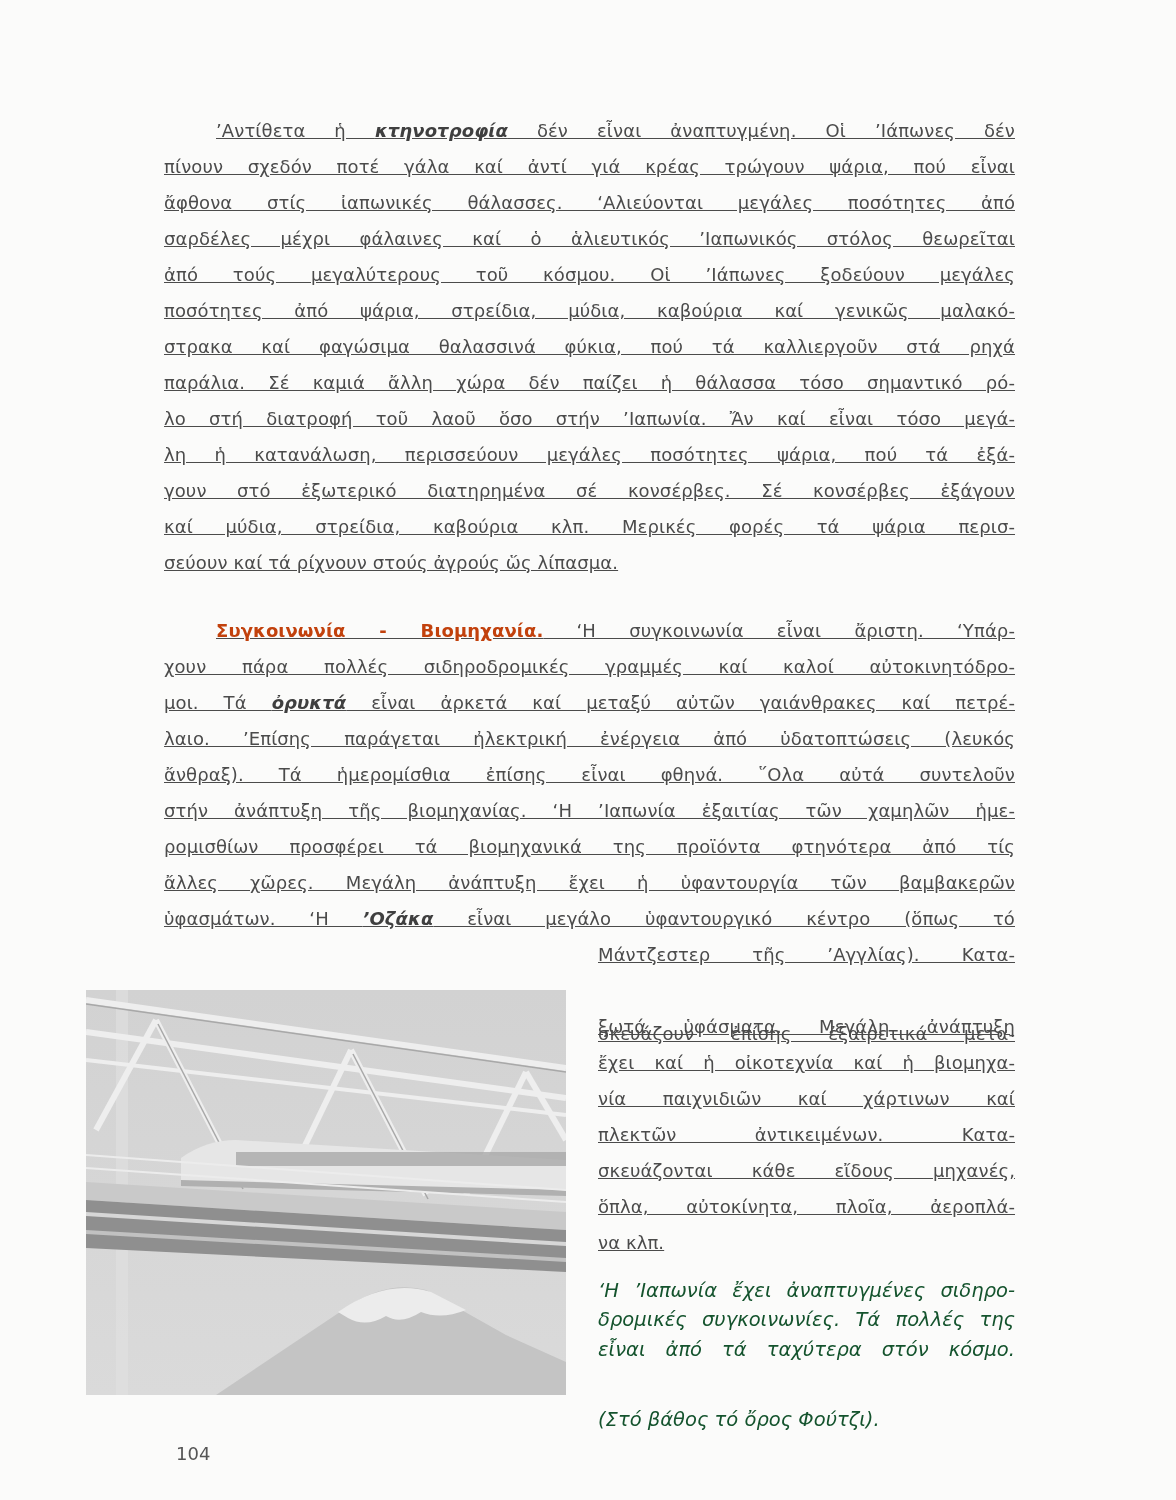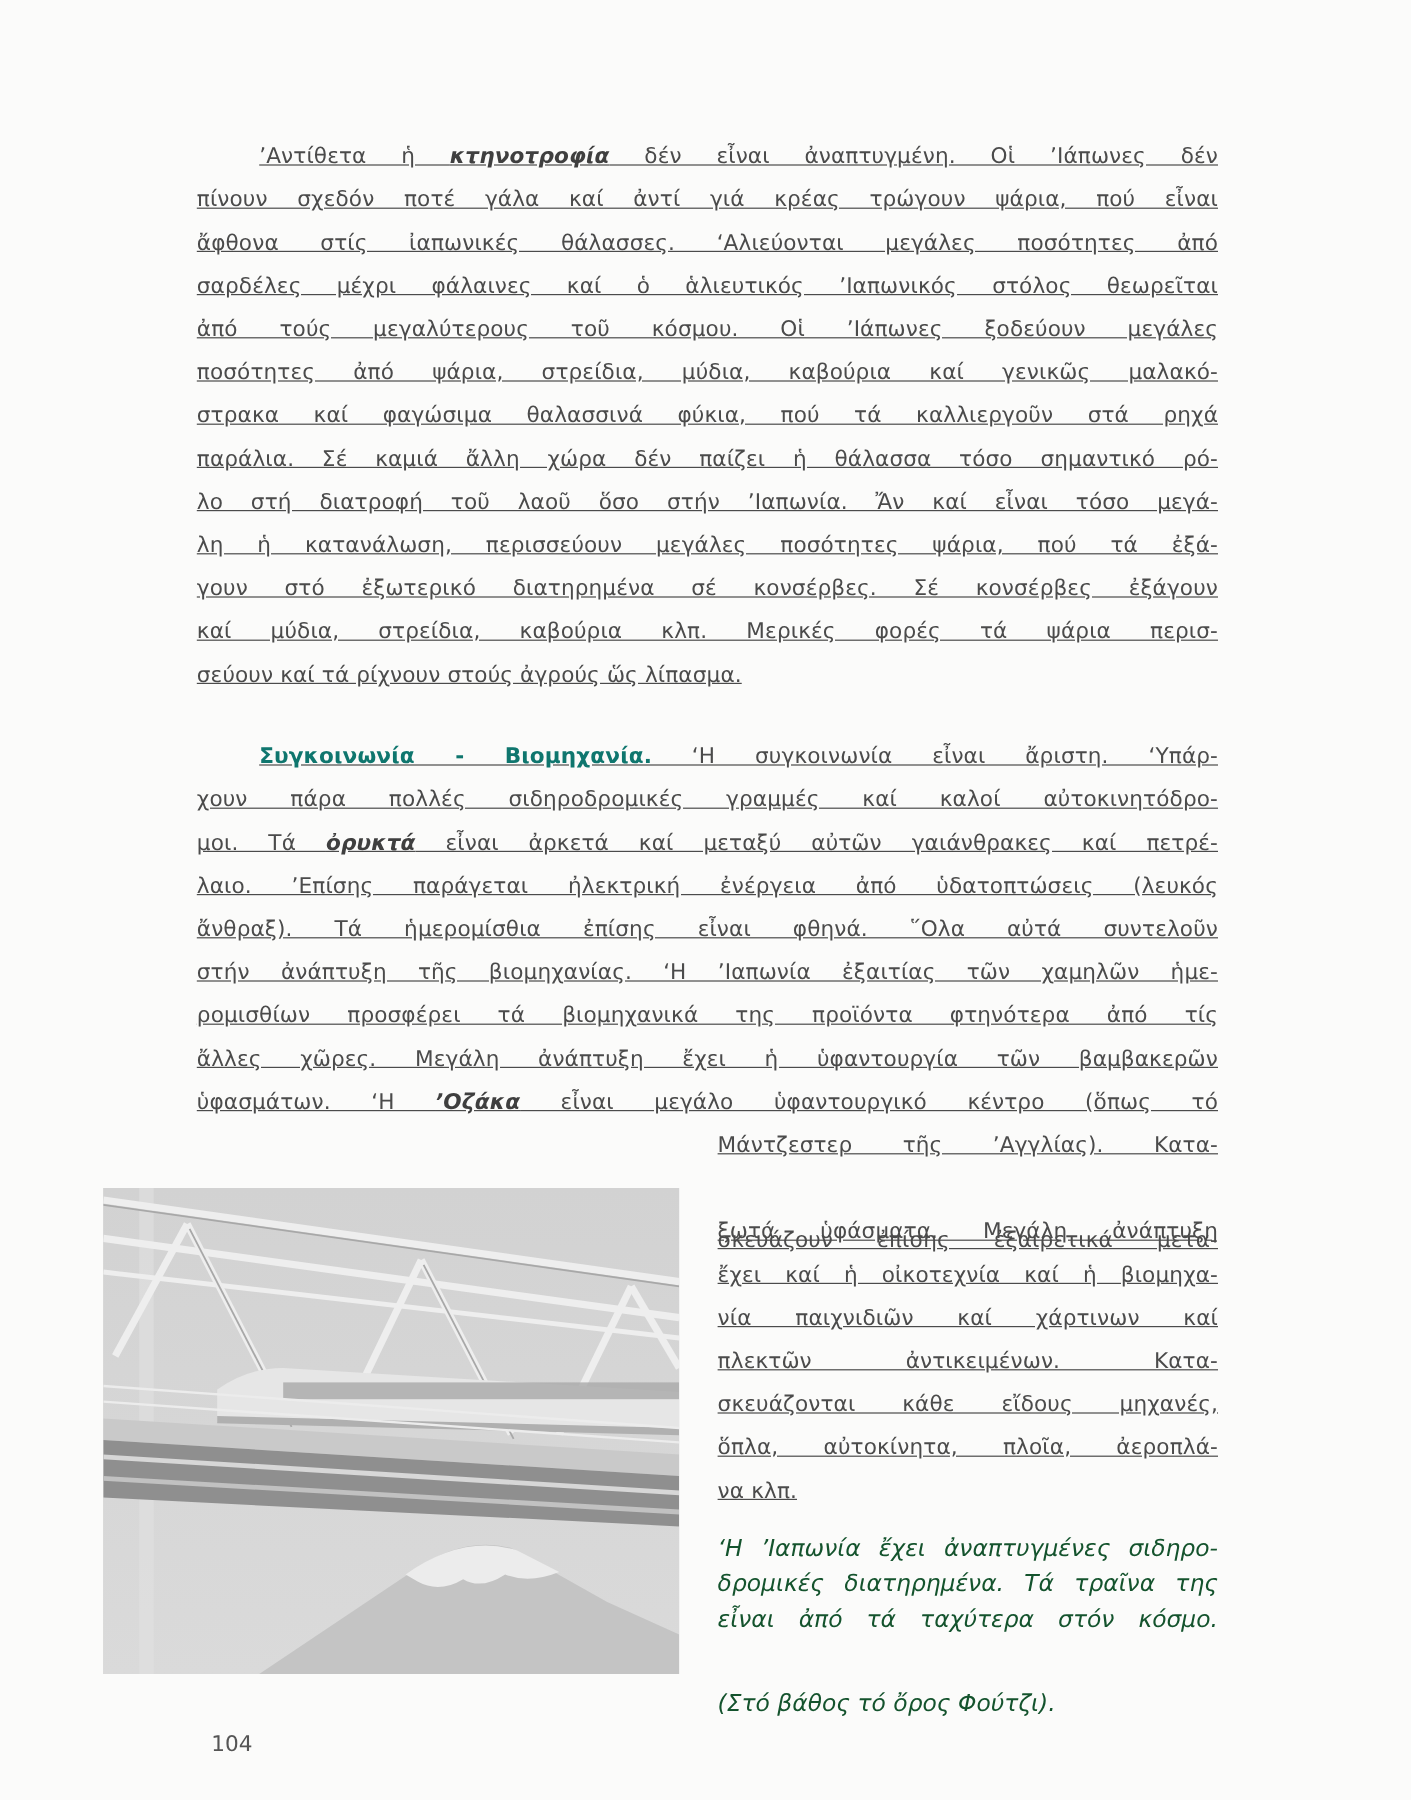--- a/index.html
+++ b/index.html
@@ -18,21 +18,21 @@
       text-align: justify;
       text-align-last: justify;
       letter-spacing: 0.1px;
       text-decoration: underline;
     }
     .full { left: 164px; width: 851px; }
     .indent { left: 216px; width: 799px; }
     .narrow { left: 598px; width: 417px; }
     .last { text-align-last: left; }
     .bi { font-weight: bold; font-style: italic; color: #3f3f3f; }
-    .b { font-weight: bold; color: #0f766e; }
+    .b { font-weight: bold; color: #c2410c; }
     .caption {
       position: absolute; left: 598px; width: 417px;
       font-size: 19.5px; line-height: 26px;
       font-style: italic; white-space: nowrap;
       text-align: justify; text-align-last: justify;
       color: #14532d;
     }
     .caption.last { text-align-last: left; margin-top: 40px; }
     .photo {
       position: absolute; left: 86px; top: 990px;
@@ -135,18 +135,18 @@
       <path d="M0 192 L480 222 L480 240 L0 210 Z" fill="#c9c9c9"></path>
       <path d="M0 210 L480 240 L480 282 L0 258 Z" fill="#8f8f8f"></path>
       <path d="M0 222 L480 252 L480 256 L0 226 Z" fill="#d7d7d7"></path>
       <path d="M0 240 L480 268 L480 272 L0 244 Z" fill="#c1c1c1"></path>
     </g>
   </svg>
 </div>
 
 <div>
   <div class="caption" style="top:1278px">‘Η ’Ιαπωνία ἔχει ἀναπτυγμένες σιδηρο-</div>
-  <div class="caption" style="top:1307px">δρομικές διατηρημένα. Τά τραῖνα της</div>
+  <div class="caption" style="top:1307px">δρομικές συγκοινωνίες. Τά πολλές της</div>
   <div class="caption" style="top:1337px">εἶναι ἀπό τά ταχύτερα στόν κόσμο.</div>
   <div class="caption last" style="top:1367px">(Στό βάθος τό ὄρος Φούτζι).</div>
 </div>
 
 <div class="page-number">104</div>
 
 </body></html>

